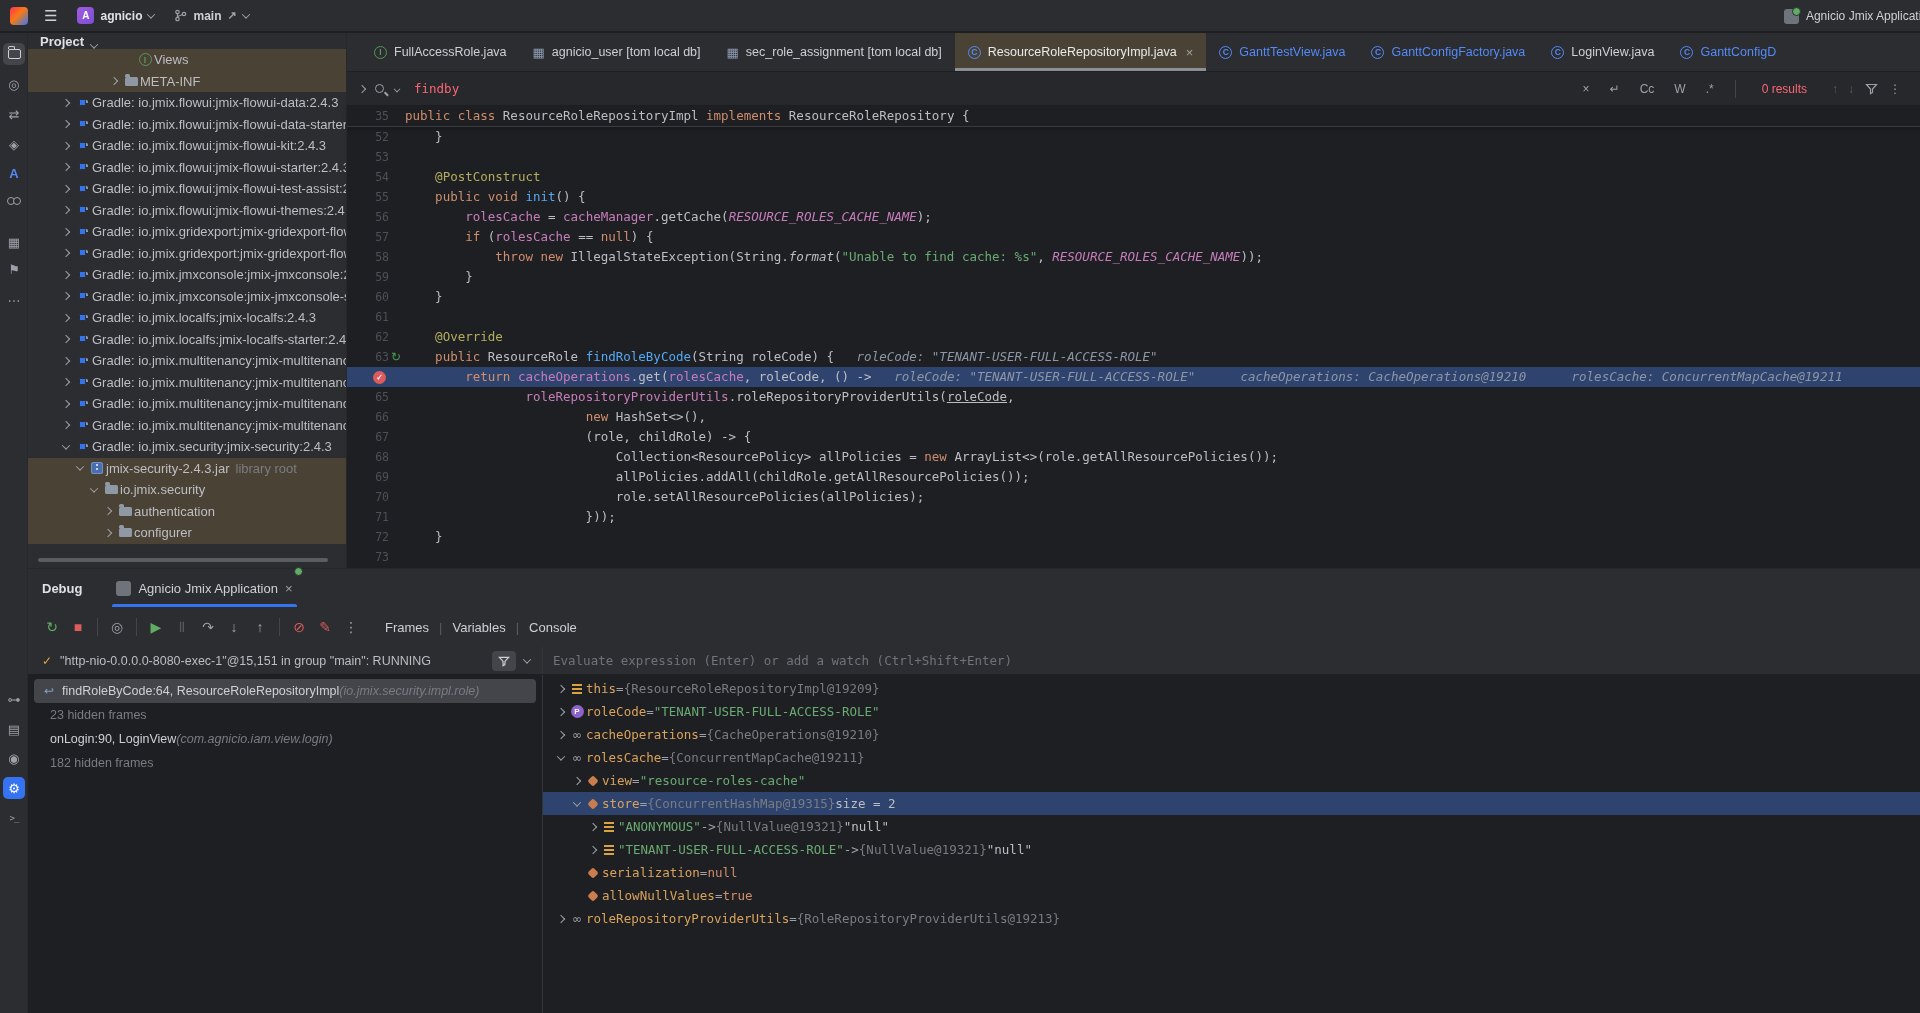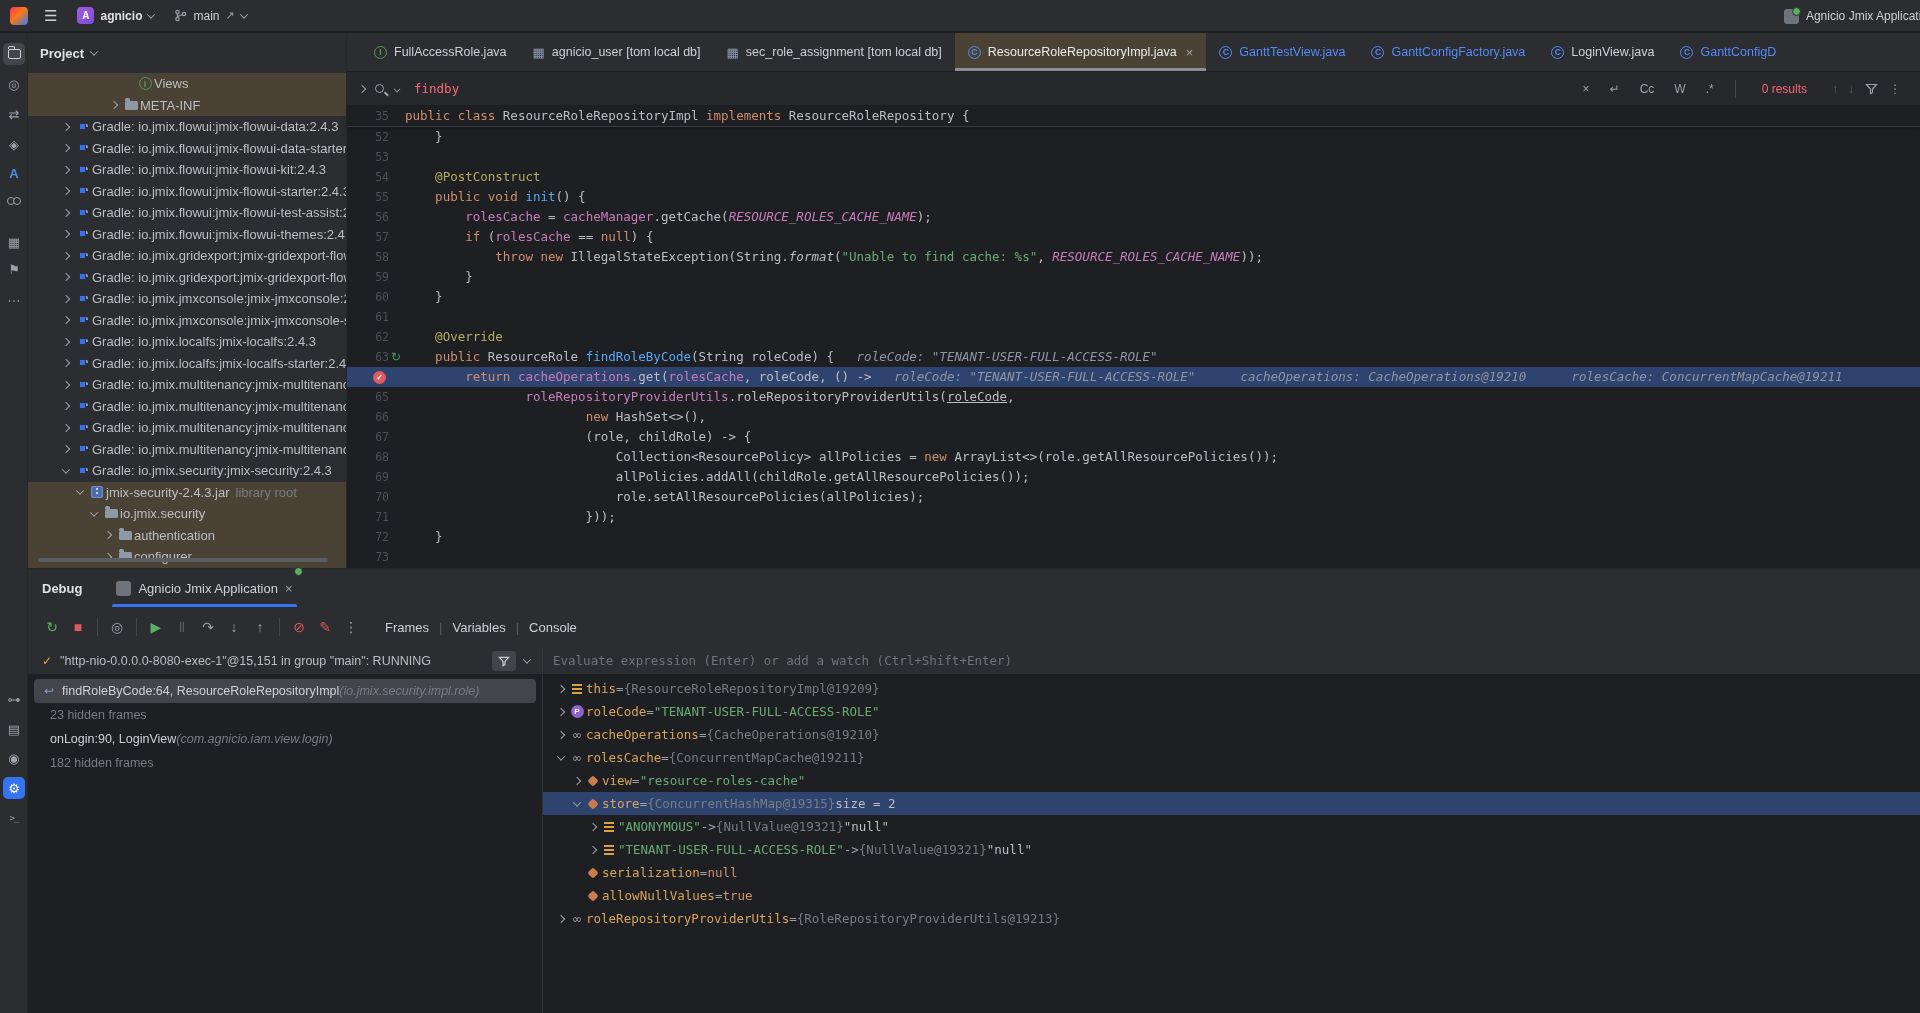--- a/index.html
+++ b/index.html
@@ -12,21 +12,21 @@
     border-bottom:1px solid #1e1f22;display:flex;align-items:center;}
   #logo{width:18px;height:18px;border-radius:4px;margin-left:10px;
     background:linear-gradient(135deg,#fe315d 0%,#f97a12 45%,#3177f6 100%);}
   #burger{margin-left:16px;color:#ced0d6;font-size:15px;cursor:default;}
   .widget{display:flex;align-items:center;gap:6px;margin-left:20px;color:#dfe1e5;font-weight:600;}
   #avatar{width:17px;height:17px;border-radius:4px;background:linear-gradient(135deg,#a05ce0,#7c4dd4);
     color:#fff;font-size:10px;font-weight:700;display:flex;align-items:center;justify-content:center;}
   .chv{width:6px;height:6px;border-right:1.4px solid #9da0a8;border-bottom:1.4px solid #9da0a8;
     display:inline-block;transform:rotate(45deg) translate(-1px,-1px);}
   .chv.right{transform:rotate(-45deg);}
-  #branch-widget{font-weight:400;color:#ced0d6;}
+  #branch-widget{font-weight:700;color:#ced0d6;}
   #push-arrow{color:#9da0a8;font-size:11px;}
   #run-widget{position:absolute;right:-8px;top:0;height:32px;display:flex;align-items:center;gap:7px;color:#ced0d6;}
   #app-icon{width:15px;height:15px;border-radius:3px;background:#6f737a;position:relative;}
   #app-icon::after{content:"";position:absolute;right:-2px;top:-2px;width:7px;height:7px;border-radius:50%;
     background:#5fad65;border:1px solid #2b2d30;}
 
   
   #strip{position:absolute;left:0;top:33px;width:28px;height:980px;background:#2b2d30;border-right:1px solid #26282b;}
   .strip-btn{position:absolute;left:3px;width:22px;height:22px;border-radius:5px;display:flex;
     align-items:center;justify-content:center;color:#9da0a8;font-size:13px;}
@@ -38,21 +38,21 @@
   .ico-users{position:relative;width:14px;height:12px;}
   .ico-users::before,.ico-users::after{content:"";position:absolute;width:6px;height:6px;border:1.3px solid currentColor;border-radius:50%;top:0;}
   .ico-users::before{left:0;}
   .ico-users::after{left:6px;background:#2b2d30;}
   .accentA{color:#548af7;font-weight:700;font-size:13px;}
   .term-glyph{font-family:"DejaVu Sans Mono",monospace;font-size:9px;letter-spacing:-1px;}
 
   
   #tree{position:absolute;left:28px;top:33px;width:319px;height:535px;background:#2b2d30;
     border-right:1px solid #26282b;overflow:hidden;}
-  #tree-header{height:40px;display:flex;align-items:center;gap:7px;padding-left:12px;color:#dfe1e5;font-weight:600;font-size:13px;}
+  #tree-header{height:16px;display:flex;align-items:flex-end;gap:7px;padding-left:12px;color:#dfe1e5;font-weight:600;font-size:13px;}
   .trow{height:21.5px;display:flex;align-items:center;font-size:13px;color:#bcbec4;white-space:nowrap;overflow:hidden;}
   .trow.hl{background:#4a4335;}
   .tchev{width:16px;height:16px;flex:none;display:flex;align-items:center;justify-content:center;}
   .ticon{width:18px;height:16px;flex:none;display:flex;align-items:center;justify-content:center;}
   .tsuffix{color:#787c83;margin-left:6px;}
   #tree-hscroll{position:absolute;left:10px;bottom:6px;width:290px;height:4px;border-radius:2px;background:#5a5d61;}
 
   
   .fold{width:13px;height:9px;background:#8f98a5;border-radius:1.5px;position:relative;}
   .fold::before{content:"";position:absolute;top:-3px;left:0;width:5px;height:3px;background:#8f98a5;border-radius:1.5px 1.5px 0 0;}

